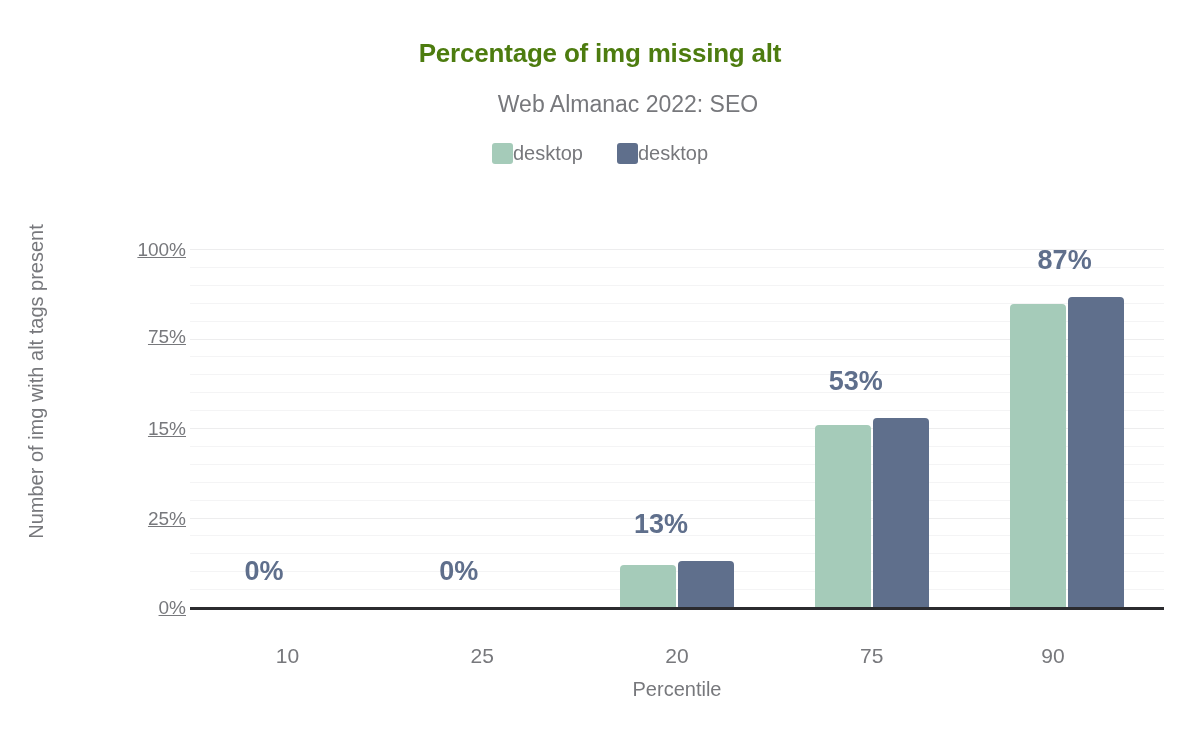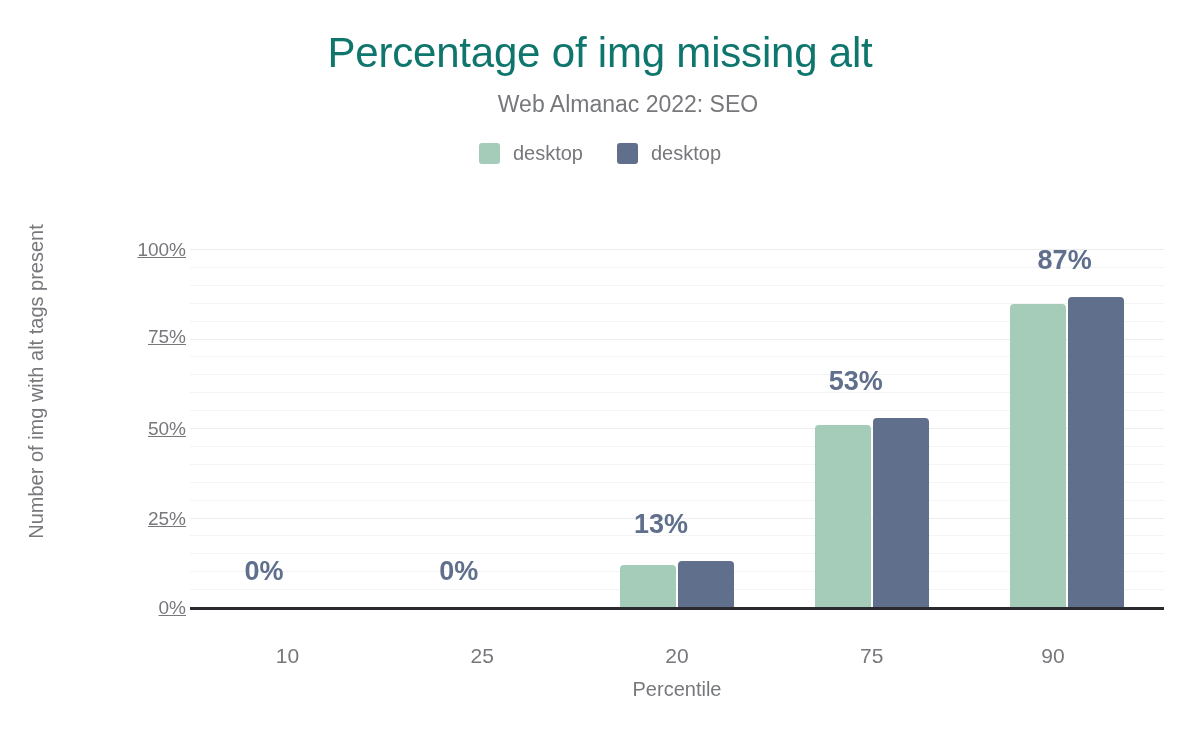--- a/index.html
+++ b/index.html
@@ -21,23 +21,23 @@
     box-sizing: border-box;
   }
 
   
   .chart-title {
     position: absolute;
     top: 30px;
     left: 0;
     width: 1200px;
     text-align: center;
-    font-size: 42px;
-    font-weight: normal;
-    color: #0f766e;
+    font-size: 26px;
+    font-weight: bold;
+    color: #4d7c0f;
     letter-spacing: -0.2px;
     line-height: 46px;
   }
   .chart-subtitle {
     position: absolute;
     top: 89px;
     left: 0;
     width: 1200px;
     text-align: center;
     font-size: 23px;
@@ -54,21 +54,21 @@
     left: 0;
     width: 1200px;
     display: flex;
     justify-content: center;
     align-items: center;
     gap: 34px;
   }
   .legend-item {
     display: flex;
     align-items: center;
-    gap: 13px;
+    gap: 0;
   }
   .legend-swatch {
     width: 21px;
     height: 21px;
     border-radius: 3px;
     display: block;
   }
   .legend-label {
     font-size: 20px;
     color: #77787c;
@@ -250,21 +250,21 @@
           <div class="bar-label" style="left: 14px; bottom: 333.46px; margin-left: 14px;">87%</div>
         </div>
       </div>
   </div>
 
   <div class="axis-line"></div>
 
   <div id="ytick-host">
       <div class="ytick" style="top: 597px;">0%</div>
       <div class="ytick" style="top: 507.5px;">25%</div>
-      <div class="ytick" style="top: 418px;">50%</div>
+      <div class="ytick" style="top: 418px;">15%</div>
       <div class="ytick" style="top: 326px;">75%</div>
       <div class="ytick" style="top: 239px;">100%</div>
     </div>
   <div id="xtick-host">
       <div class="xtick" style="left: 187.4px;">10</div>
       <div class="xtick" style="left: 382.2px;">25</div>
       <div class="xtick" style="left: 577px;">20</div>
       <div class="xtick" style="left: 771.8px;">75</div>
       <div class="xtick" style="left: 953px;">90</div>
     </div>

